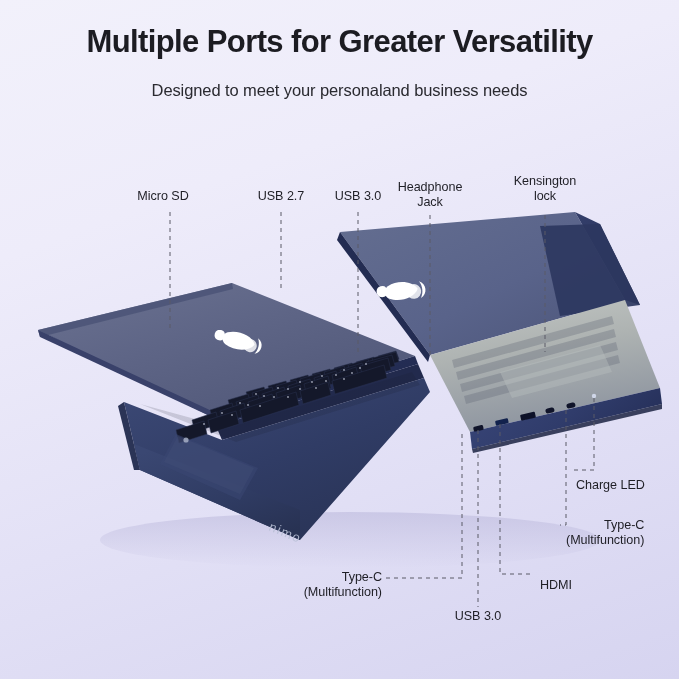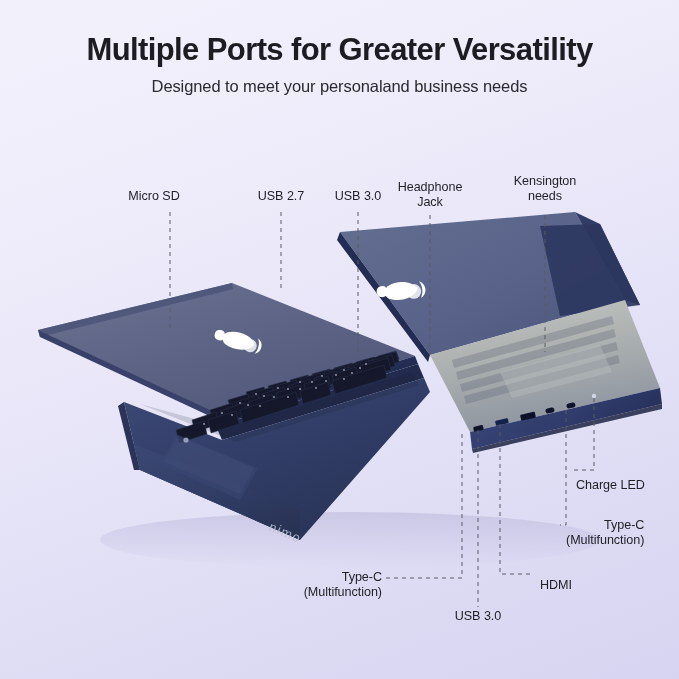--- a/index.html
+++ b/index.html
@@ -18,29 +18,29 @@
 
   
   #header {
     position: absolute;
     left: 0; top: 0;
     width: 679px;
     text-align: center;
   }
   #title {
     margin: 0;
-    padding-top: 32px;
+    padding-top: 24px;
     font-size: 31px;
     font-weight: bold;
     letter-spacing: -0.6px;
     color: #1c1c22;
     font-family: "Liberation Sans", sans-serif;
   }
   #subtitle {
-    margin: 0;
+    margin: 12px;
     padding-top: 9px;
     font-size: 16.5px;
     font-weight: 400;
     color: #2a2a30;
     letter-spacing: -0.1px;
   }
 
   
   #art {
     position: absolute;
@@ -294,27 +294,27 @@
       <path d="M 500,424 L 500,574 L 534,574"></path>
 
       <path d="M 478,430 L 478,607"></path>
 
       <path d="M 462,434 L 462,578 L 386,578"></path>
     </g>
   </svg>
 
   <div>
 
-    <div class="label c" style="left:154px; top:189px;">Micro SD</div>
+    <div class="label c" style="left:163px; top:189px;">Micro SD</div>
     <div class="label c" style="left:281px; top:189px;">USB 2.7</div>
     <div class="label c" style="left:358px; top:189px;">USB 3.0</div>
     <div class="label c" style="left:430px; top:180px;">Headphone
 Jack</div>
     <div class="label c" style="left:545px; top:174px;">Kensington
-needs</div>
+lock</div>
 
     <div class="label l" style="left:576px; top:478px;">Charge LED</div>
     <div class="label l" style="left:566px; top:518px;">Type-C
 (Multifunction)</div>
 
     <div class="label r" style="left:382px; top:570px;">Type-C
 (Multifunction)</div>
     <div class="label c" style="left:478px; top:609px;">USB 3.0</div>
     <div class="label l" style="left:540px; top:578px;">HDMI</div>
   </div>

